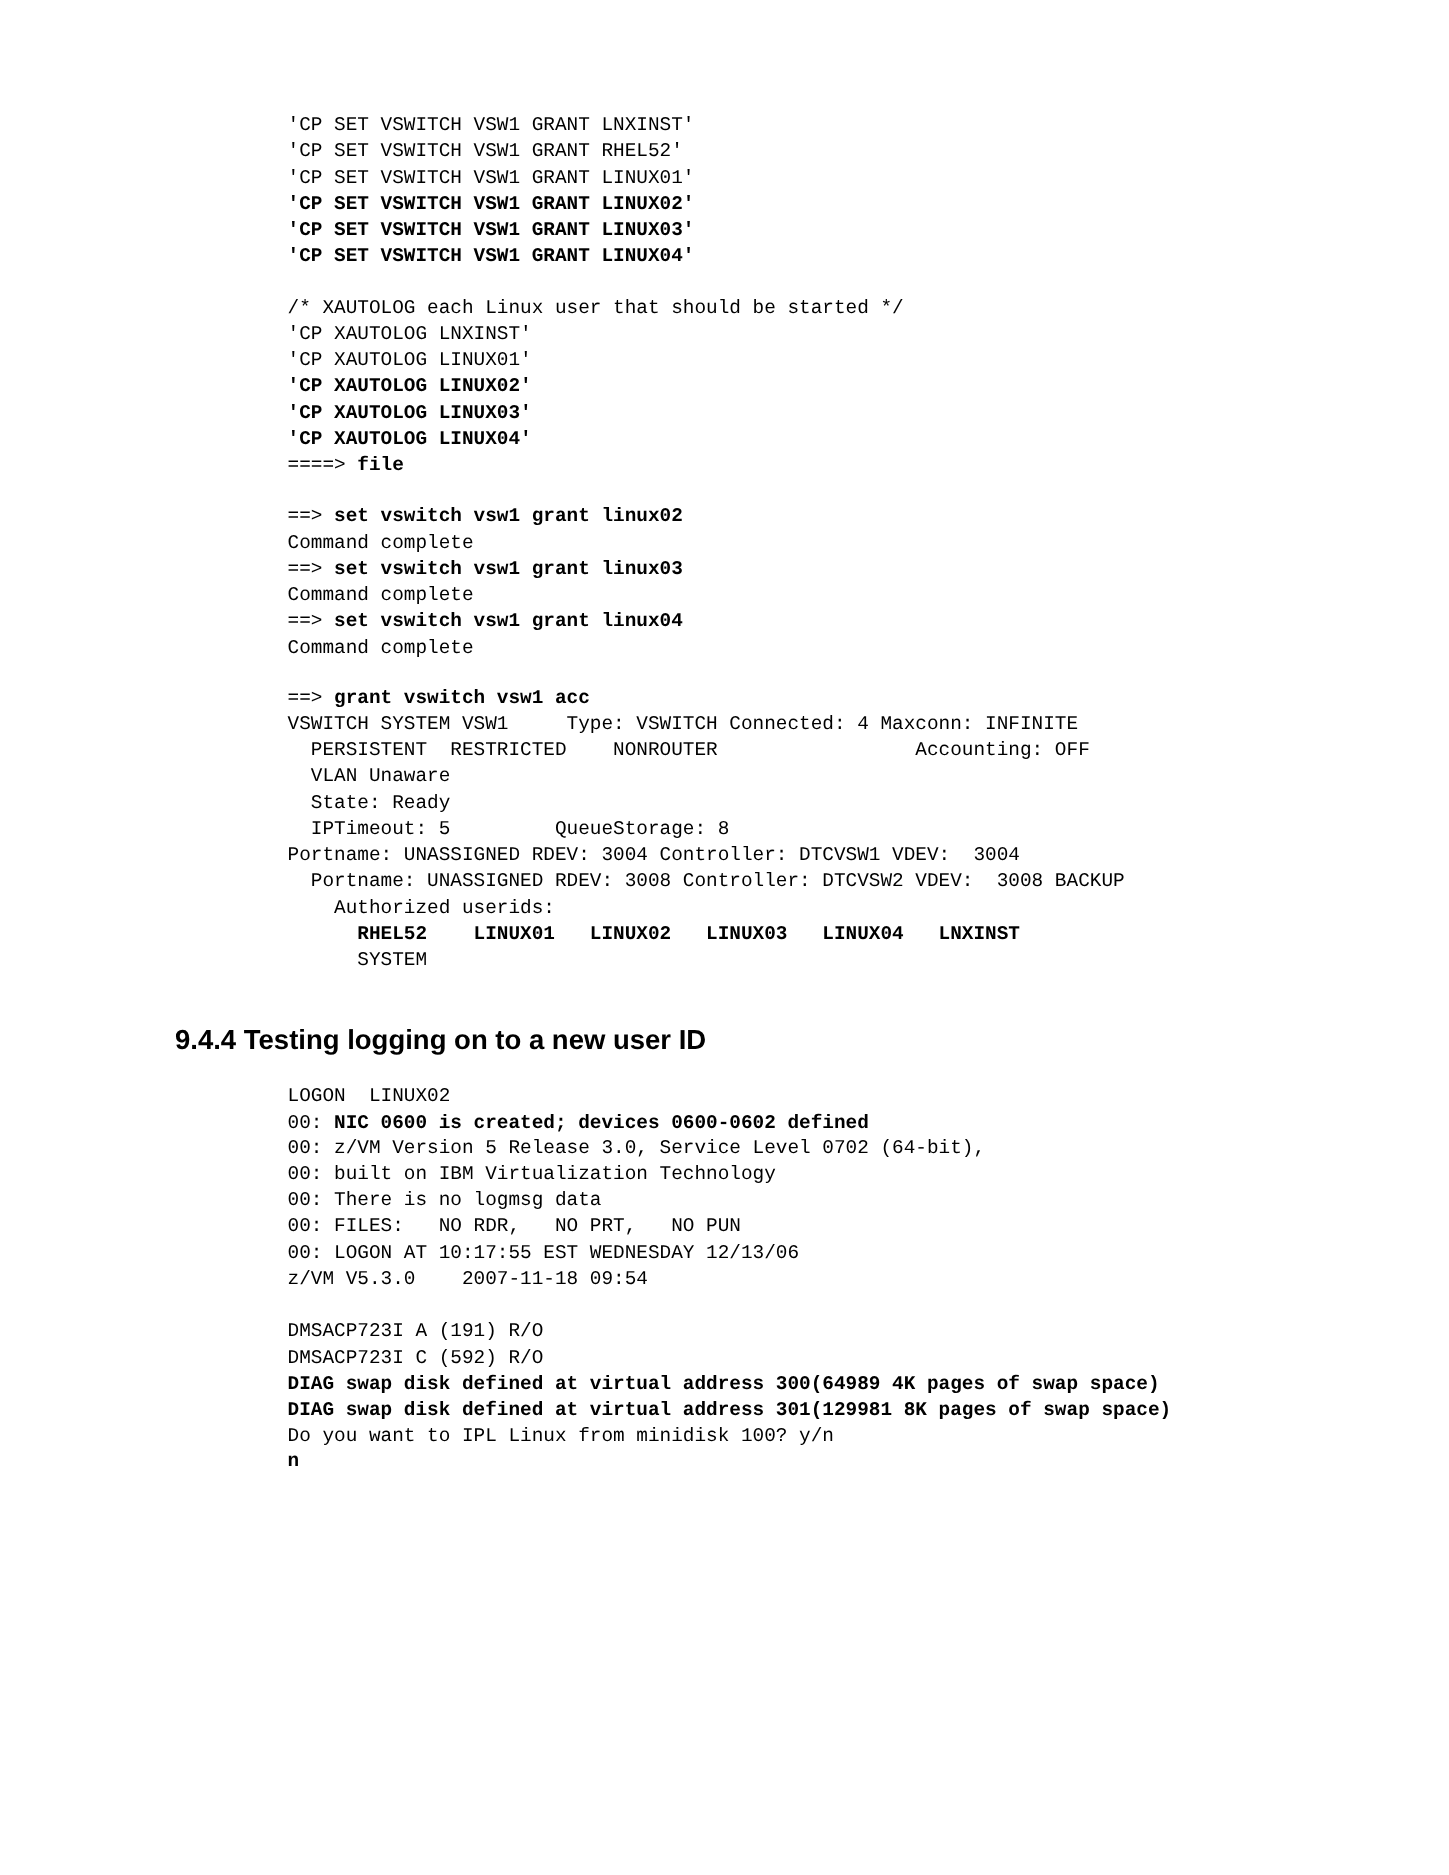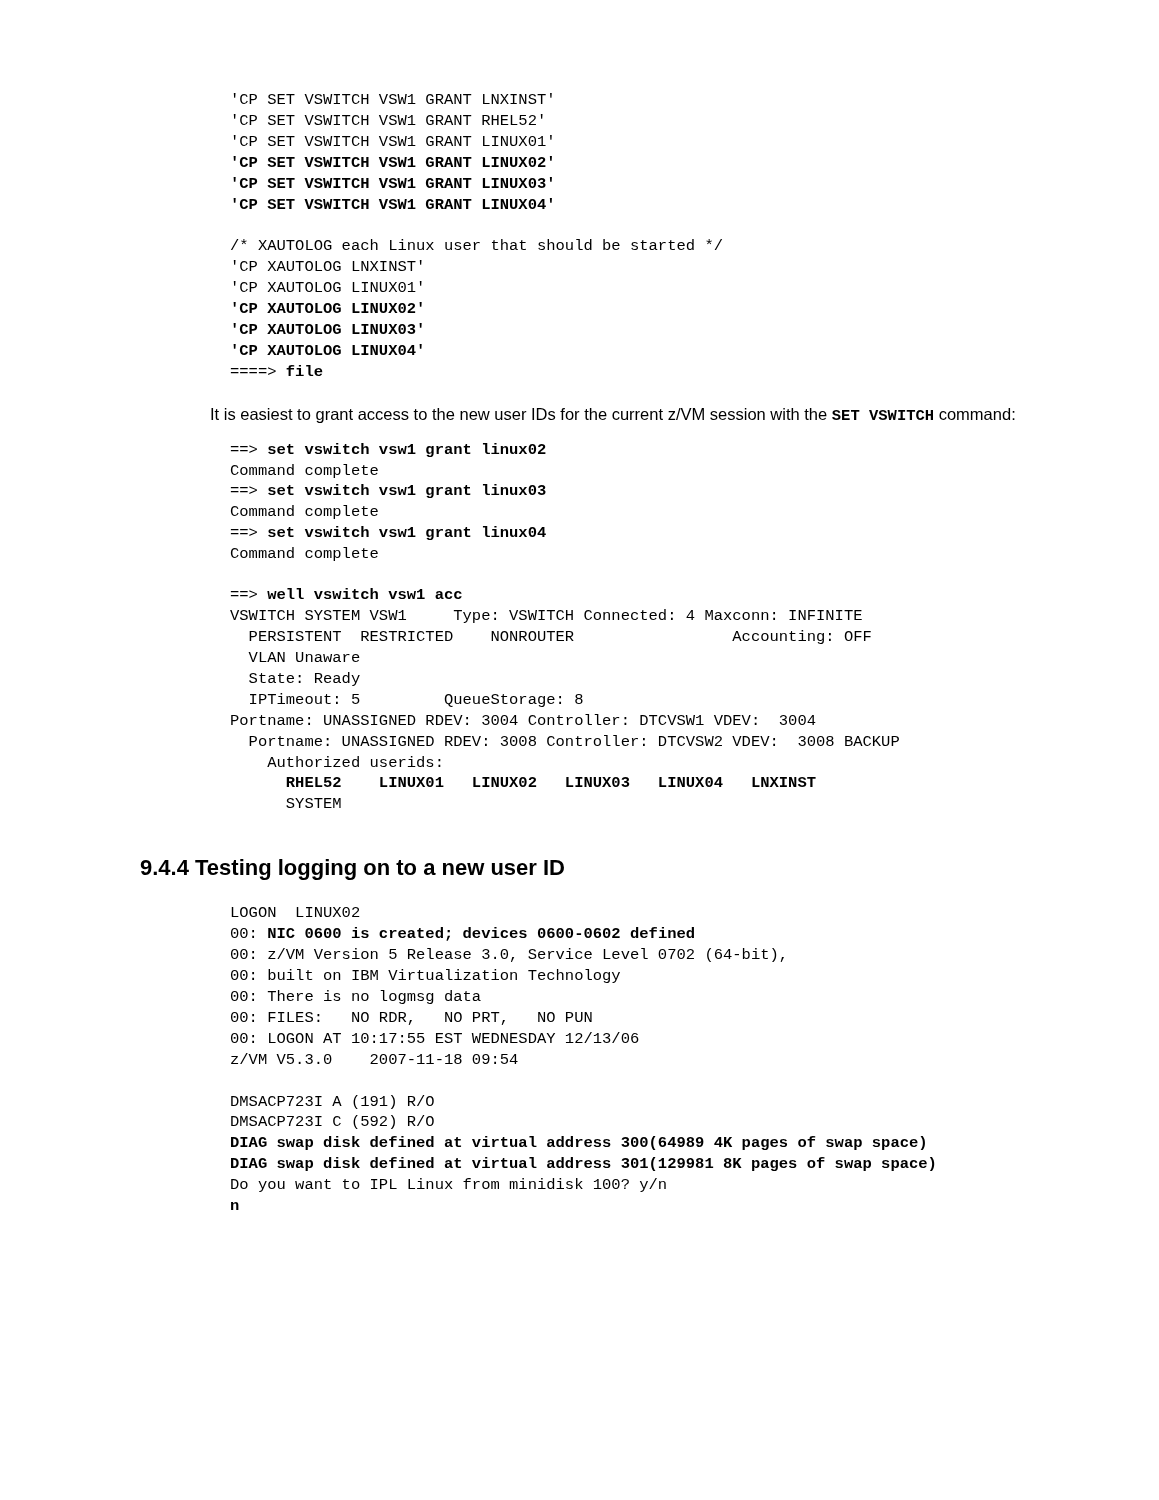--- a/index.html
+++ b/index.html
@@ -56,31 +56,30 @@
 <span class="bold">'CP SET VSWITCH VSW1 GRANT LINUX04'</span>
 
 <span>/* XAUTOLOG each Linux user that should be started */</span>
 <span>'CP XAUTOLOG LNXINST'</span>
 <span>'CP XAUTOLOG LINUX01'</span>
 <span class="bold">'CP XAUTOLOG LINUX02'</span>
 <span class="bold">'CP XAUTOLOG LINUX03'</span>
 <span class="bold">'CP XAUTOLOG LINUX04'</span>
 <span>====&gt; </span><span class="bold">file</span></div>
 
-  <div class="body-text"><span>It is easiest to grant access to the new user IDs for the current z/VM session with the </span><span class="bold mono-inline">SET VSWITCH</span><span> command:</span></div>
 
   <div class="code-block"><span>==&gt; </span><span class="bold">set vswitch vsw1 grant linux02</span>
 <span>Command complete</span>
 <span>==&gt; </span><span class="bold">set vswitch vsw1 grant linux03</span>
 <span>Command complete</span>
 <span>==&gt; </span><span class="bold">set vswitch vsw1 grant linux04</span>
 <span>Command complete</span></div>
 
 
-  <div class="code-block"><span>==&gt; </span><span class="bold">well vswitch vsw1 acc</span>
+  <div class="code-block"><span>==&gt; </span><span class="bold">grant vswitch vsw1 acc</span>
 <span>VSWITCH SYSTEM VSW1     Type: VSWITCH Connected: 4 Maxconn: INFINITE</span>
 <span>  PERSISTENT  RESTRICTED    NONROUTER                 Accounting: OFF</span>
 <span>  VLAN Unaware</span>
 <span>  State: Ready</span>
 <span>  IPTimeout: 5         QueueStorage: 8</span>
 <span>Portname: UNASSIGNED RDEV: 3004 Controller: DTCVSW1 VDEV:  3004</span>
 <span>  Portname: UNASSIGNED RDEV: 3008 Controller: DTCVSW2 VDEV:  3008 BACKUP</span>
 <span>    Authorized userids:</span>
 <span class="bold">      RHEL52    LINUX01   LINUX02   LINUX03   LINUX04   LNXINST</span>
 <span>      SYSTEM</span></div>

